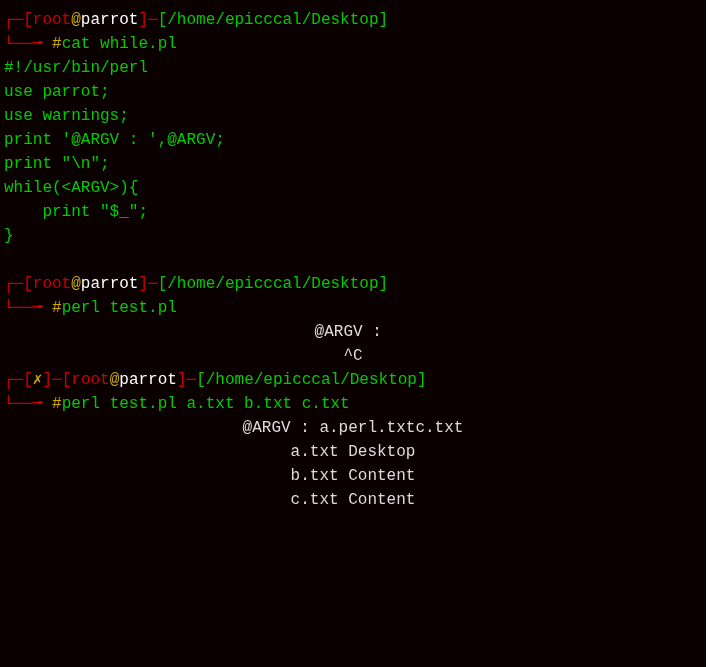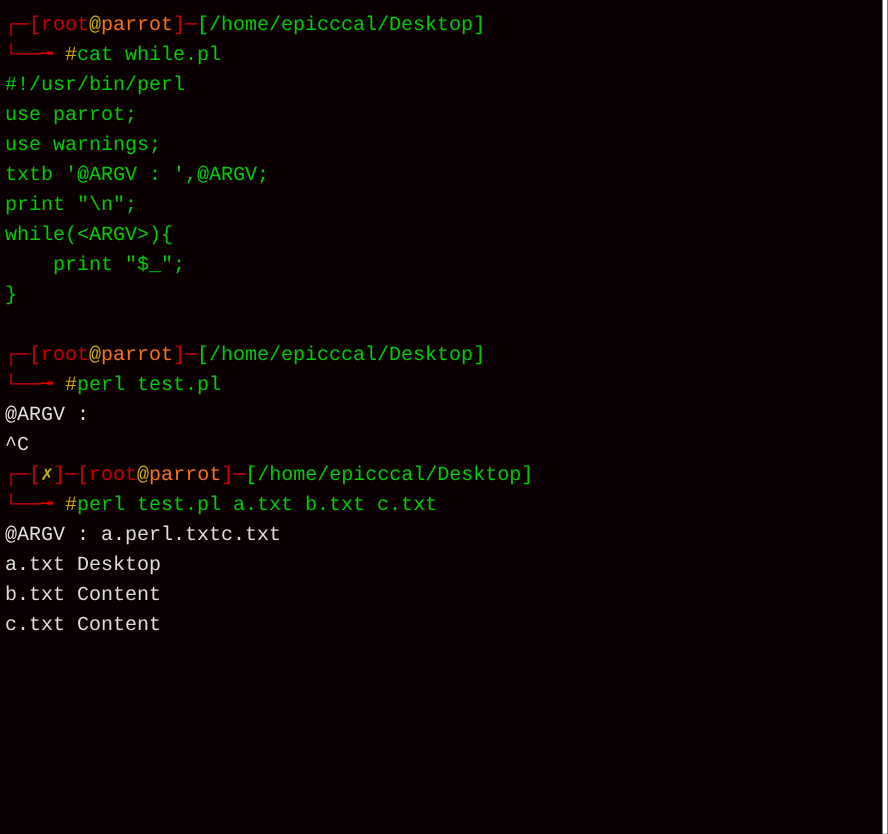--- a/index.html
+++ b/index.html
@@ -14,38 +14,38 @@
       line-height: 1.5;
       color: #ccc;
       width: 710px;
       height: 667px;
       padding: 8px 4px;
       border-right: 4px solid #fff;
       overflow: hidden;
     }
     .red { color: #cc0000; }
     .yellow { color: #ccaa00; }
-    .cyan { color: #f97316; }
+    .cyan { color: #ffffff; }
     .green { color: #00cc00; }
-    .white { color: #ddd; }
+    .white { color: #ddd; text-align: center; }
     .line { white-space: pre; }
   </style>
 </head>
 <body>
 
 <div class="line"><span class="red">┌─</span><span class="red">[</span><span class="red">root</span><span class="yellow">@</span><span class="cyan">parrot</span><span class="red">]</span><span class="red">─</span><span class="green">[</span><span class="green">/home/epicccal/Desktop</span><span class="green">]</span></div>
 
 <div class="line"><span class="red">└──╼ </span><span class="yellow">#</span><span class="green">cat while.pl</span></div>
 
 <div class="line green">#!/usr/bin/perl</div>
 <div class="line green"></div>
 <div class="line green">use parrot;</div>
 <div class="line green">use warnings;</div>
 <div class="line green"></div>
-<div class="line green">txtb '@ARGV : ',@ARGV;</div>
+<div class="line green">print '@ARGV : ',@ARGV;</div>
 <div class="line green">print "\n";</div>
 <div class="line green"></div>
 <div class="line green">while(&lt;ARGV&gt;){</div>
 <div class="line green">    print "$_";</div>
 <div class="line green">}</div>
 <div class="line">&nbsp;</div>
 
 <div class="line"><span class="red">┌─</span><span class="red">[</span><span class="red">root</span><span class="yellow">@</span><span class="cyan">parrot</span><span class="red">]</span><span class="red">─</span><span class="green">[</span><span class="green">/home/epicccal/Desktop</span><span class="green">]</span></div>
 
 <div class="line"><span class="red">└──╼ </span><span class="yellow">#</span><span class="green">perl test.pl</span></div>

